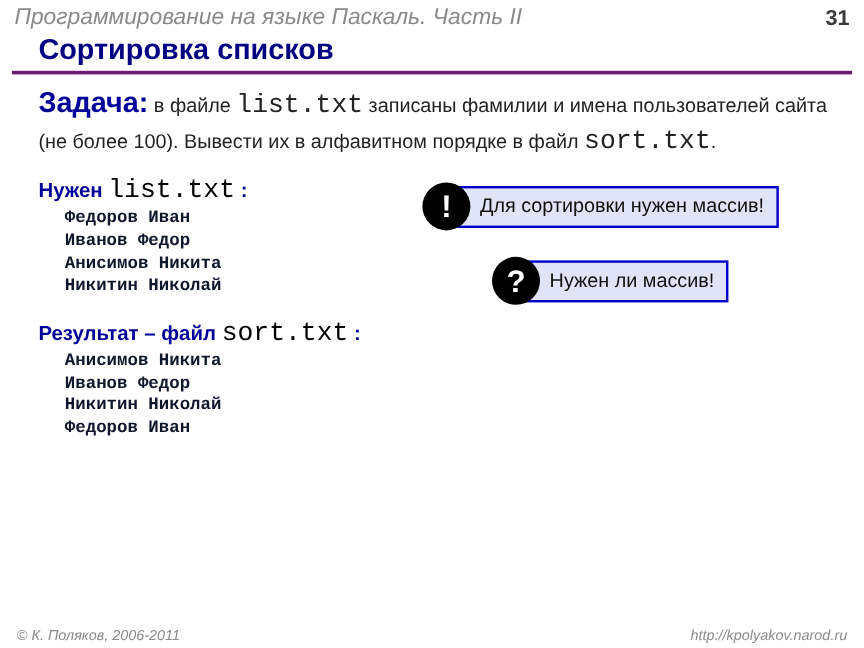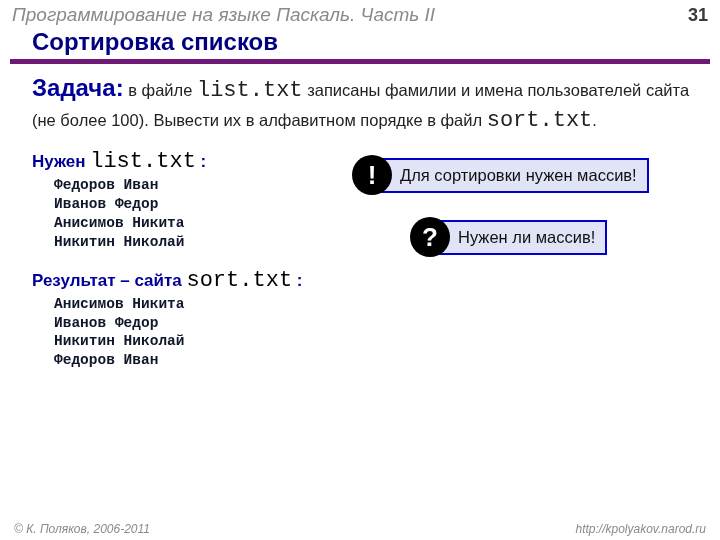--- a/index.html
+++ b/index.html
@@ -25,21 +25,21 @@
   .page-num {
     color: #3a3a3a;
     font-size: 18px;
     font-weight: bold;
   }
   .main-title {
     color: #000080;
     font-size: 24px;
     font-weight: bold;
     padding: 0 0 3px 22px;
-    border-bottom: 5px solid #701a75;
+    border-bottom: 3px solid #701a75;
     margin: 0 10px 0 10px;
   }
   .content {
     padding: 8px 16px 0 32px;
     position: relative;
   }
   .task-block { font-size: 16.5px; line-height: 1.35; margin-bottom: 14px; color:#222;}
   .task-label { color: #000099; font-weight: bold; font-size: 24px; }
   .code-inline { font-family: "Courier New", monospace; font-size: 22px; }
   .section-label { font-size: 17px; margin-bottom:2px; }
@@ -139,21 +139,21 @@
       <span class="blue">Нужен </span><span class="code-inline">list.txt</span><span class="blue"> :</span>
     </div>
     <div class="file-lines">
       <div>Федоров Иван</div>
       <div>Иванов Федор</div>
       <div>Анисимов Никита</div>
       <div>Никитин Николай</div>
     </div>
 
     <div class="section-label section2">
-      <span class="blue">Результат – сайта </span><span class="code-inline">sort.txt</span><span class="blue"> :</span>
+      <span class="blue">Результат – файл </span><span class="code-inline">sort.txt</span><span class="blue"> :</span>
     </div>
     <div class="file-lines">
       <div>Анисимов Никита</div>
       <div>Иванов Федор</div>
       <div>Никитин Николай</div>
       <div>Федоров Иван</div>
     </div>
 
   </div>
 </div>

